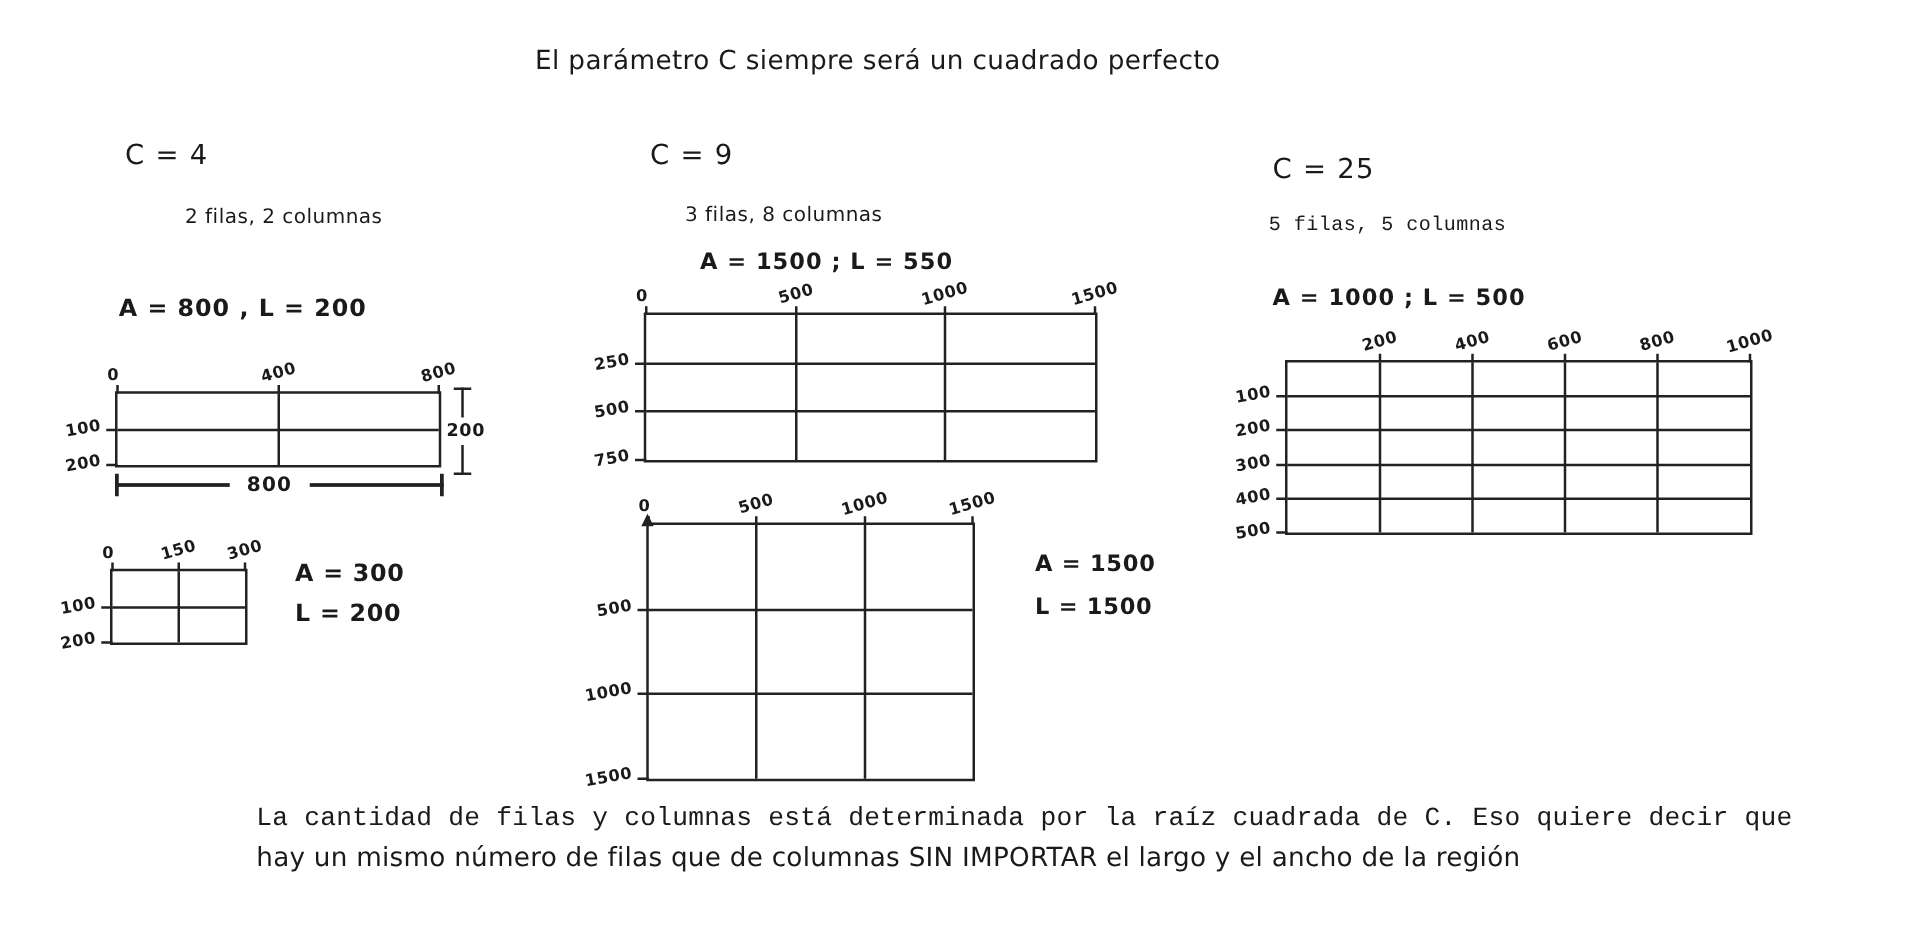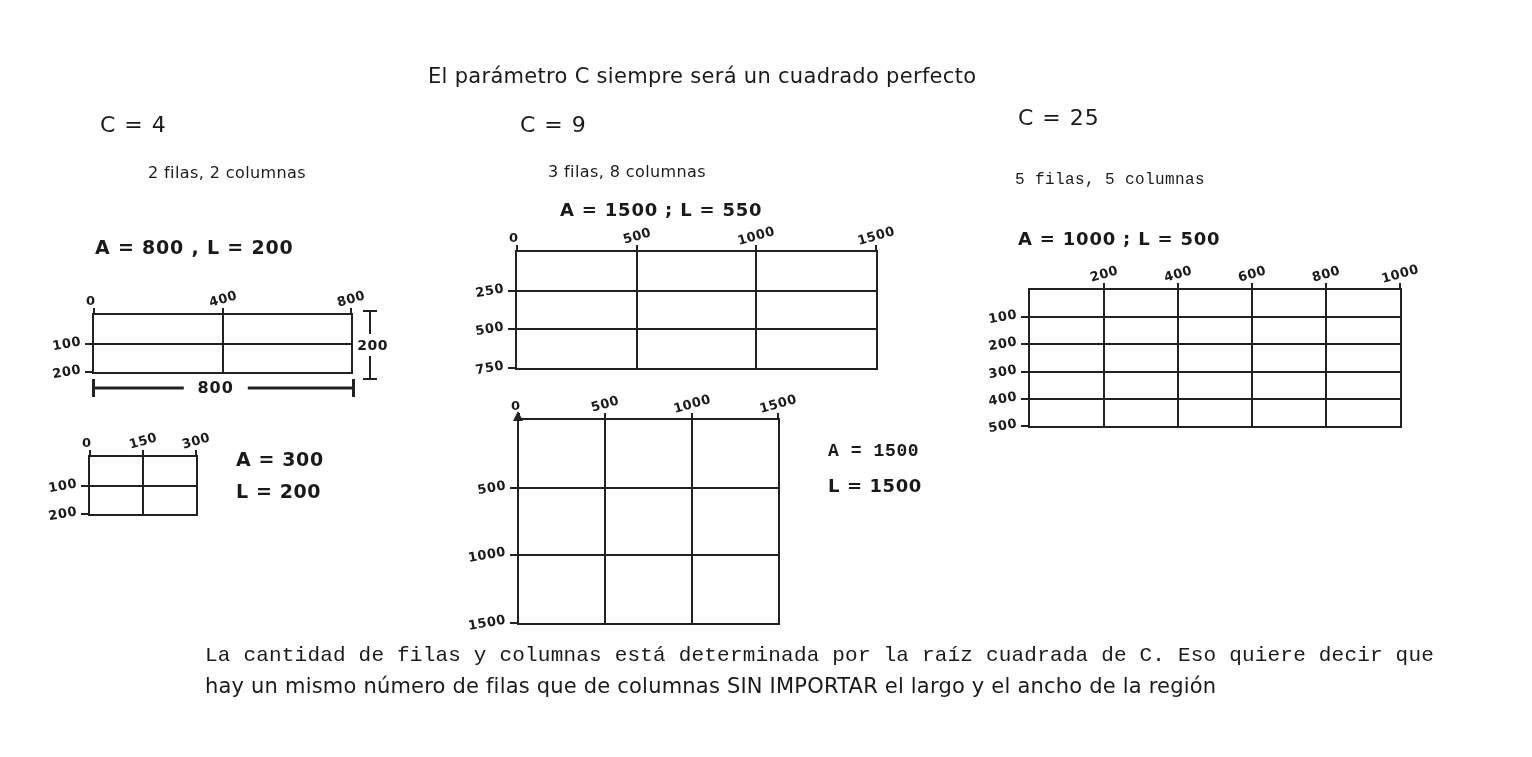--- a/index.html
+++ b/index.html
@@ -7,21 +7,21 @@
   #canvas {
     position: relative;
     width: 1532px;
     height: 757px;
     background: #ffffff;
     font-family: "DejaVu Sans", sans-serif;
     color: #1a1a1a;
     overflow: hidden;
   }
   .txt { position: absolute; white-space: nowrap; color: #1a1a1a; }
-  .title { font-size: 21px; letter-spacing: 0.3px; margin-top: 28px; }
+  .title { font-size: 21px; letter-spacing: 0.3px; }
   .heading { font-size: 22px; letter-spacing: 1px; text-align: center; }
   .sub { font-size: 16px; letter-spacing: 0.4px; margin-left: 12px; }
   .params { font-size: 19px; font-weight: bold; letter-spacing: 0.8px; }
   .annot { font-size: 18px; font-weight: bold; letter-spacing: 0.6px; }
   .footer-line { font-size: 21px; letter-spacing: 0.2px; }
 
   
   .grid {
     position: absolute;
     border: 2px solid #222;
@@ -180,24 +180,24 @@
       <div class="xtick-label" style="left: 100%;">1500</div>
       <div class="xtick-mark" style="left: 100%;"></div>
       <div class="ytick-label" style="top: 33.33%;">500</div>
       <div class="ytick-mark" style="top: 33.33%;"></div>
       <div class="ytick-label" style="top: 66.67%;">1000</div>
       <div class="ytick-mark" style="top: 66.67%;"></div>
       <div class="ytick-label" style="top: 100%;">1500</div>
       <div class="ytick-mark" style="top: 100%;"></div>
       <div class="axis-arrow"></div>
     </div>
-  <div class="txt annot" style="left:828px; top:441px;font-family:Liberation Mono, monospace;">A = 1500</div>
+  <div class="txt annot" style="left:828px; top:441px;">A = 1500</div>
   <div class="txt annot" style="left:828px; top:475px;">L = 1500</div>
 
-  <div class="txt heading" style="left:1018px; top:105px;">C = 25</div>
+  <div class="txt heading" style="left:1018px; top:123px;">C = 25</div>
   <div class="txt sub" style="left:1003px; top:171px;font-family:Liberation Mono, monospace;">5 filas, 5 columnas</div>
   <div class="txt params" style="left:1018px; top:228px; font-size:18px;">A = 1000  ;   L = 500</div>
 
   <div class="grid" style="left:1028px; top:288px; width:374px; height:140px;">
       <div class="vline" style="left: 20%;"></div>
       <div class="vline" style="left: 40%;"></div>
       <div class="vline" style="left: 60%;"></div>
       <div class="vline" style="left: 80%;"></div>
       <div class="hline" style="top: 20%;"></div>
       <div class="hline" style="top: 40%;"></div>

